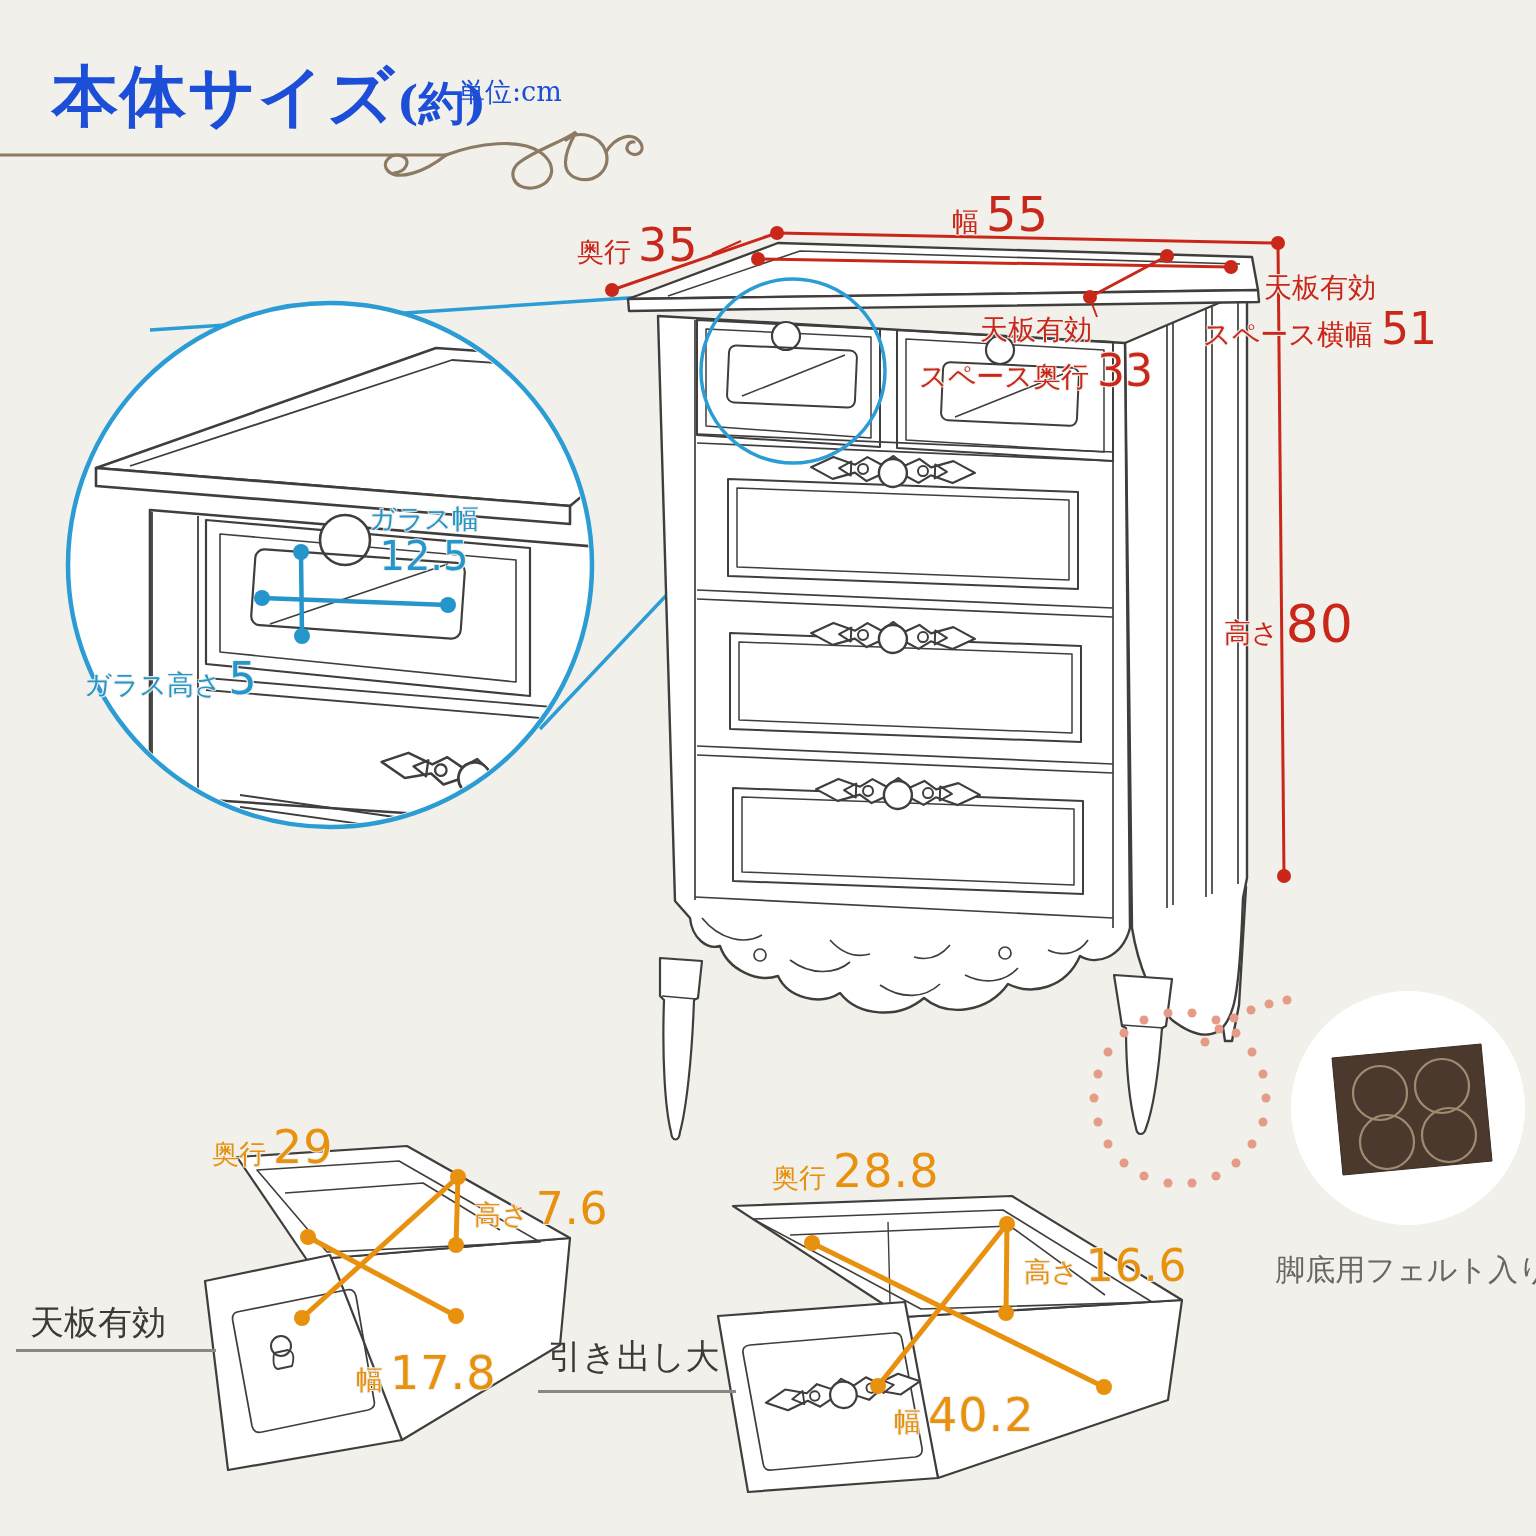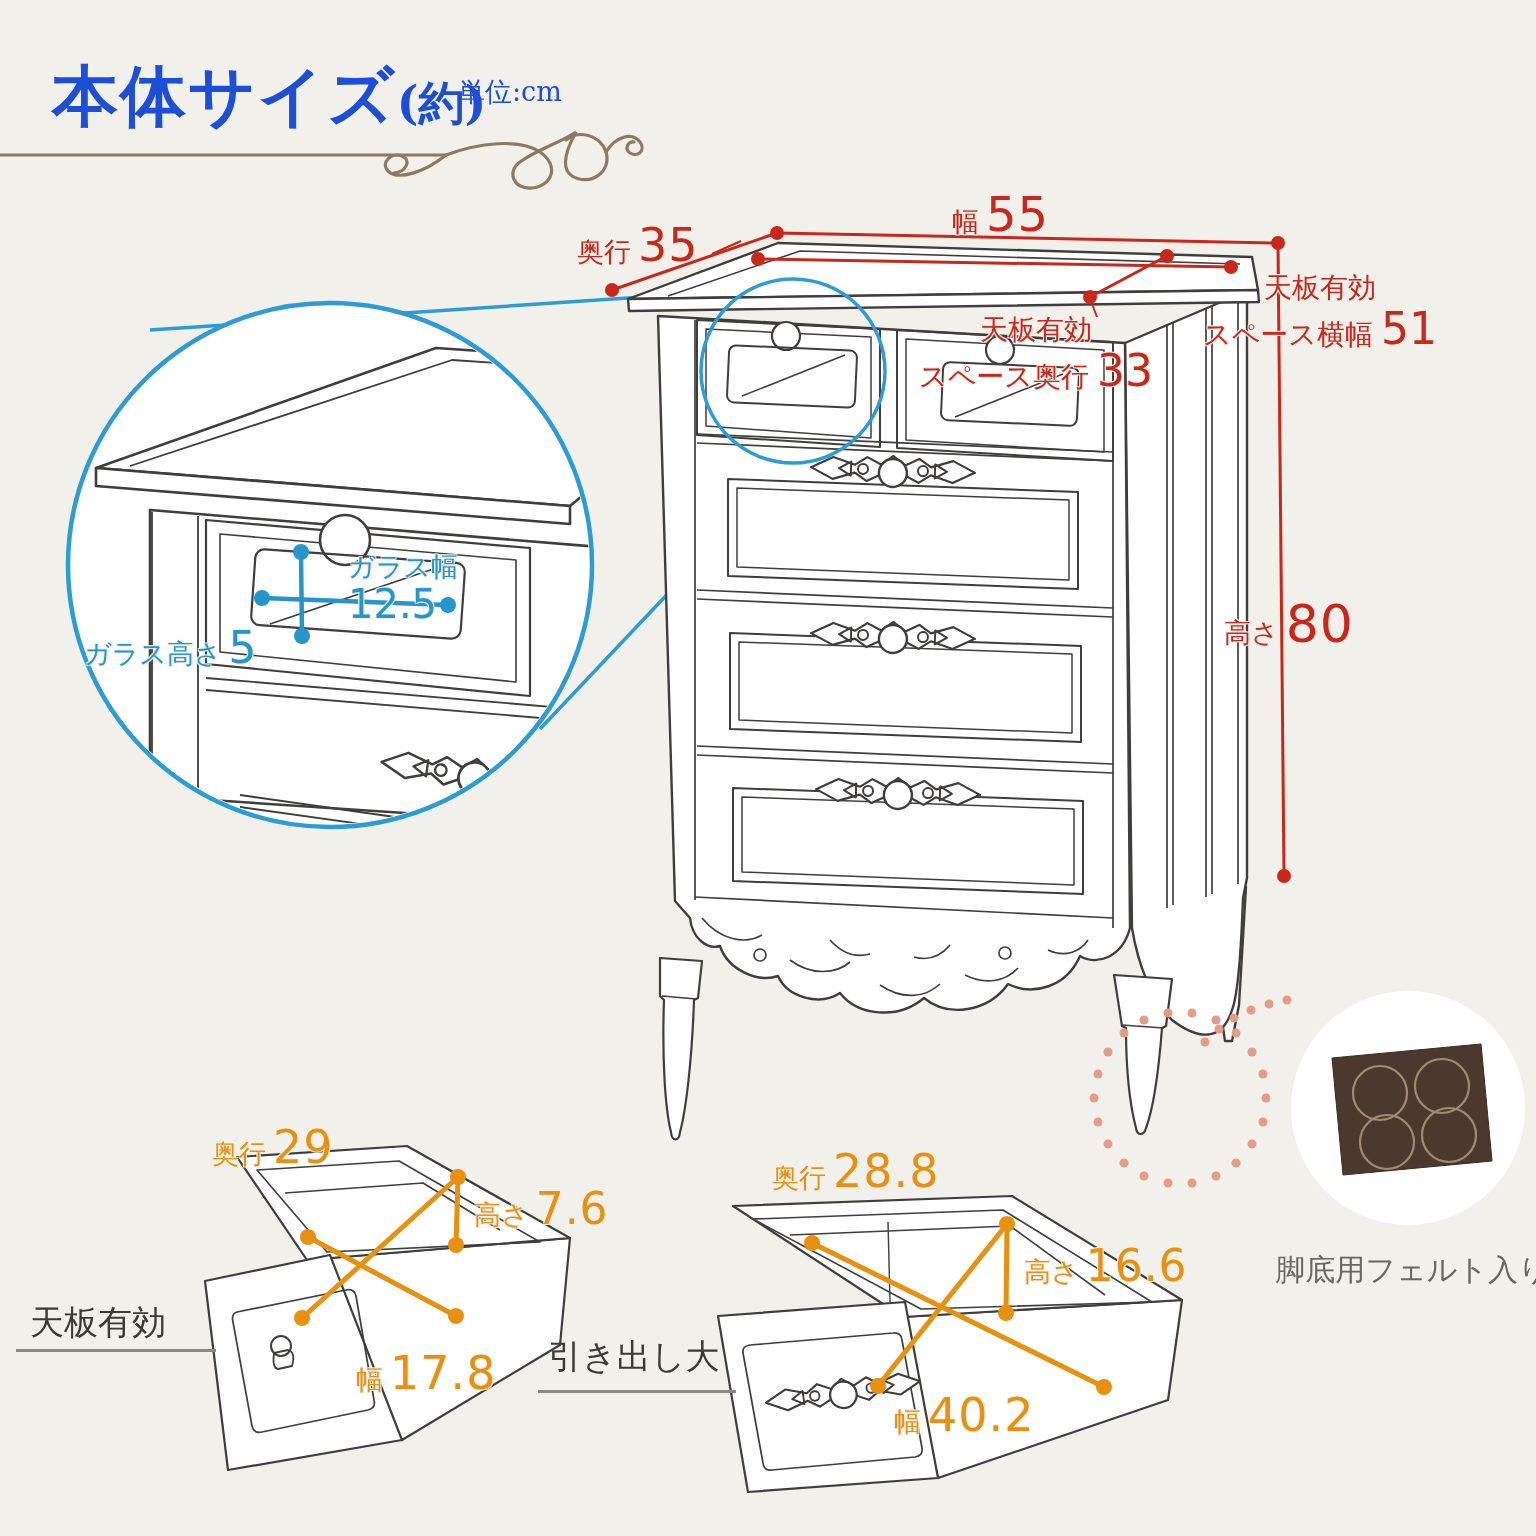--- a/index.html
+++ b/index.html
@@ -16,21 +16,21 @@
   .dim{display:flex;align-items:baseline;gap:7px;}
   .dim .lb{font-size:27px;}
   .dim .val{font-size:46px;letter-spacing:1px;}
   .red{color:#c9271a;} .orange{color:#e8910f;} .blue{color:#2496cc;}
   .dim2{text-align:center;line-height:1.15;}
   .dim2 .l1{font-size:28px;}
   .dim2 .l2{display:flex;justify-content:center;align-items:baseline;gap:8px;}
   .gray{color:#3c3936;font-size:34px;}
   .uline{position:absolute;height:3px;background:#8c8780;}
   .felt{color:#6b6660;font-size:30px;text-align:center;line-height:1.45;}
-  .ra{text-align:left;line-height:1.1;margin-top:48px;}
+  .ra{text-align:center;line-height:1.1;}
 </style>
 </head>
 <body>
 
 <div class="stage">
 
 <svg class="art" width="1536" height="1536" viewBox="0 0 1536 1536">
   <defs>
     <clipPath id="magclip">
           <circle cx="330" cy="565" r="259"></circle>
@@ -301,21 +301,21 @@
 <div class="txt dim red halo" style="left:1224px;top:594px;">
   <span class="lb">高さ</span>
   <span class="val" style="font-size:52px">80</span>
 </div>
 
 <div class="txt blue ra halo" style="left:348px;top:504px;width:152px;">
   <div style="font-size:27px">ガラス幅</div>
   <div style="font-size:40px">12.5</div>
 </div>
 
-<div class="txt dim blue halo" style="left:84px;top:622px;">
+<div class="txt dim blue halo" style="left:84px;top:653px;">
   <span class="lb">ガラス高さ</span>
   <span class="val" style="font-size:44px">5</span>
 </div>
 
 <div class="txt gray" style="left:30px;top:1300px;">天板有効</div>
 <div class="uline" style="left:16px;top:1349px;width:200px;"></div>
 
 <div class="txt dim orange halo" style="left:212px;top:1120px;">
   <span class="lb">奥行</span>
   <span class="val">29</span>

